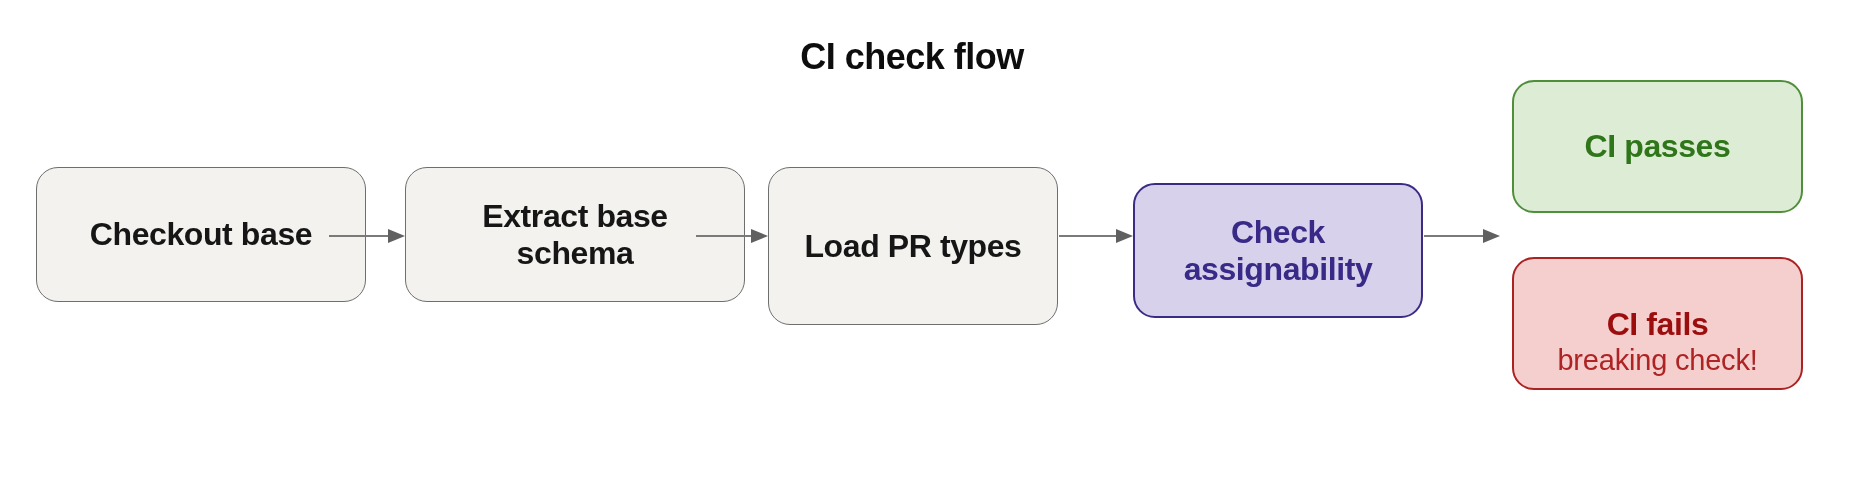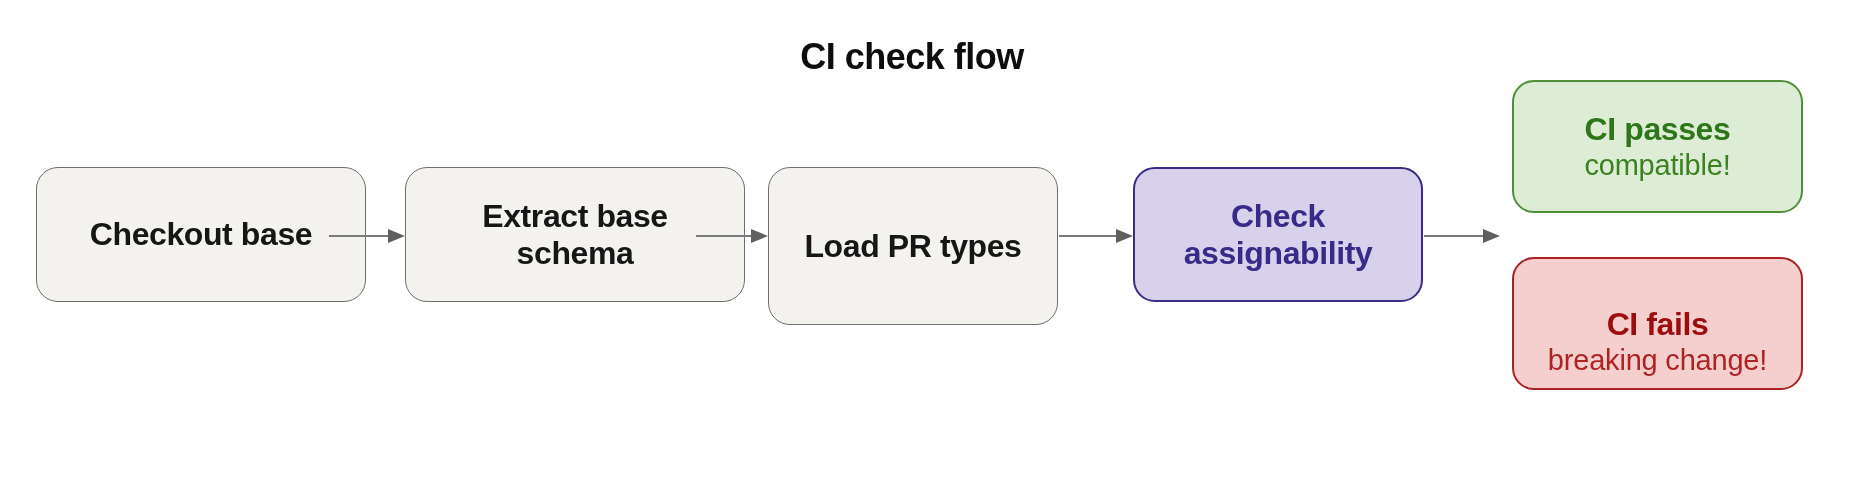--- a/index.html
+++ b/index.html
@@ -52,20 +52,21 @@
   }
   .node.step {
     background: var(--step-fill, #f3f2ef);
     border: 1.5px solid var(--step-border, #6e6e6e);
     color: var(--step-text, #161616);
   }
   .node.highlight {
     background: var(--highlight-fill, #d8d1ec);
     border: 2px solid var(--highlight-border, #3b2b85);
     color: var(--highlight-text, #392a87);
+    margin-top: 16px;
   }
   .node.success {
     background: var(--success-fill, #ddecd4);
     border: 2px solid var(--success-border, #4f8f3a);
   }
   .node.success .label { color: var(--success-text, #2f7519); }
   .node.success .sublabel { color: var(--success-subtext, #3c8223); }
   .node.failure {
     background: var(--failure-fill, #f5cece);
     border: 2px solid var(--failure-border, #aa2222);
@@ -149,21 +150,20 @@
     <div class="label">Check assignability</div>
   </div>
 
   <div class="arrow" id="arrow-4">
     <span class="shaft"></span>
     <span class="head"></span>
   </div>
 
   <div class="node success" id="node-outcome-pass">
     <div class="label">CI passes</div>
-    <div class="sublabel">compatible!</div>
   </div>
 
   <div class="node failure" id="node-outcome-fail">
     <div class="label">CI fails</div>
-    <div class="sublabel">breaking change!</div>
+    <div class="sublabel">breaking check!</div>
   </div>
 
 </div>
 
 </body></html>

